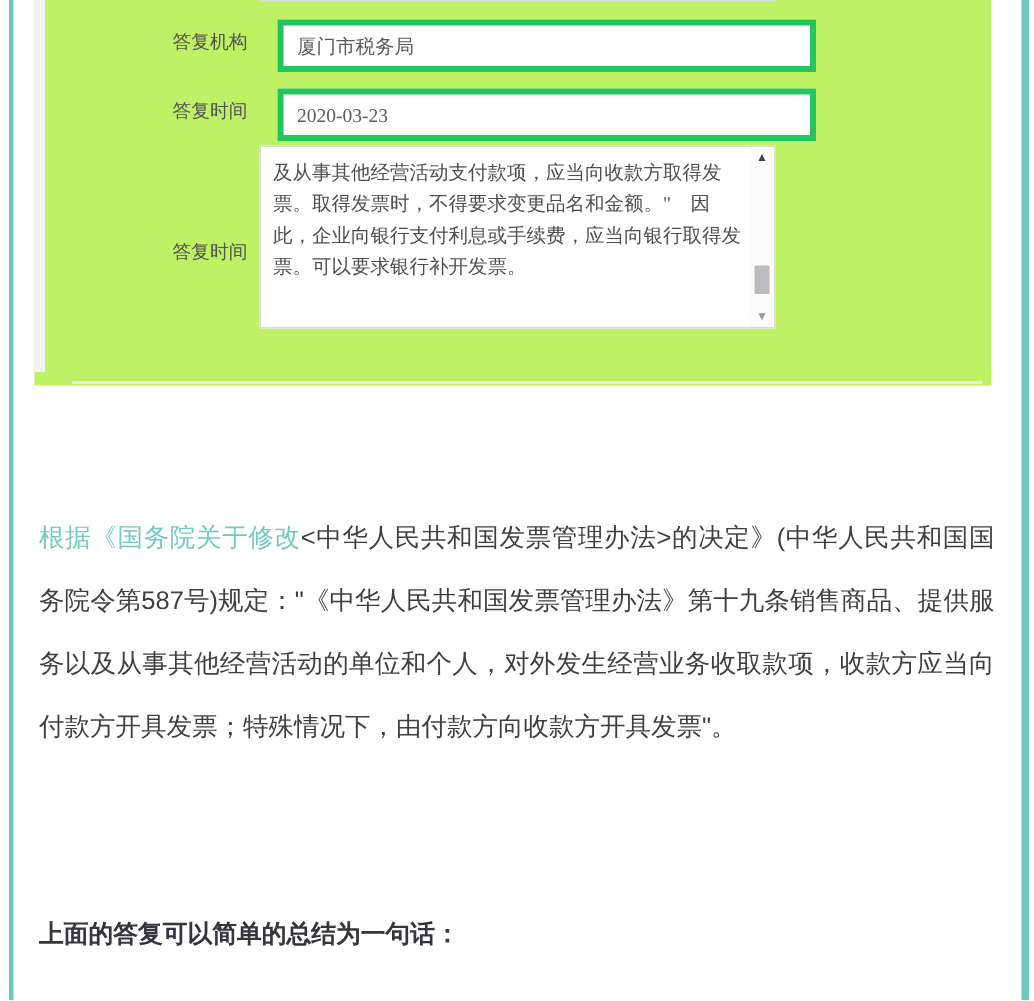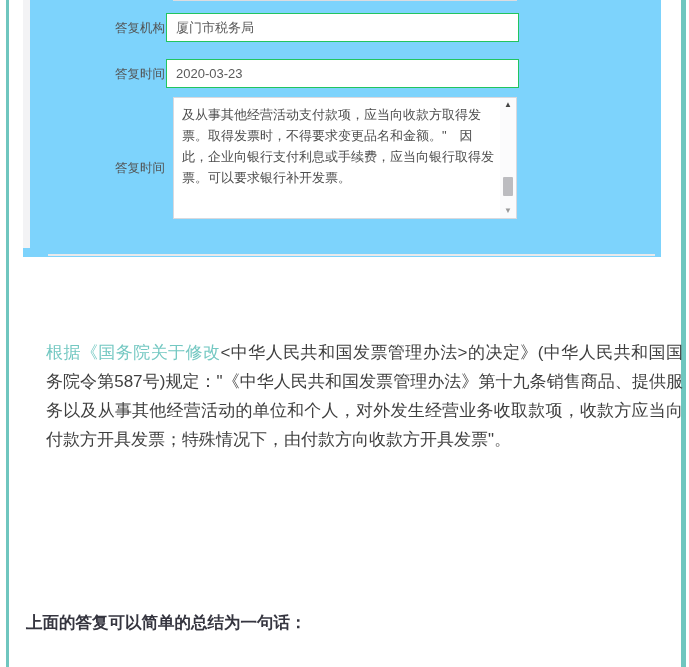--- a/index.html
+++ b/index.html
@@ -4,46 +4,46 @@
 <style>
   html,body{margin:0;padding:0;background:#fff;}
   body{font-family:"Liberation Sans","DejaVu Sans",sans-serif;}
   #root{position:relative;width:689px;height:667px;background:#fff;overflow:hidden;}
 
   .edge{position:absolute;top:0;bottom:0;background:#6fc6bf;}
   .edge-left{left:6px;width:3px;}
   .edge-right{left:681px;width:5px;}
 
   
-  .form-shot{position:absolute;left:23px;top:0;width:638px;height:257px;background:#7dd3fc;}
+  .form-shot{position:absolute;left:23px;top:0;width:638px;height:257px;background:#bef264;font-family:Liberation Serif, serif;}
   .form-strip{position:absolute;left:0;top:0;width:7px;height:248px;background:#f3f3f5;}
   .form-bottom{position:absolute;left:25px;top:254px;width:607px;height:2px;background:#e9e9eb;}
   .form-remnant{position:absolute;left:150px;top:0;width:344px;height:1px;background:#dcdce0;}
 
   .f-label{position:absolute;left:60px;width:82px;text-align:right;font-size:12.5px;color:#525252;}
-  .f-input{position:absolute;left:143px;width:342px;height:27px;background:#fff;border:1px solid #22c55e;
+  .f-input{position:absolute;left:162px;width:342px;height:27px;background:#fff;border:4px solid #22c55e;
            font-size:13px;color:#5a5a5a;line-height:27px;padding:0 0 0 9px;box-sizing:content-box;}
   .f-input.row1{top:13px;}
   .f-input.row2{top:59px;}
   .lab1{top:20px;} .lab2{top:66px;} .lab3{top:160px;}
 
   .f-textarea{position:absolute;left:150px;top:97px;width:342px;height:120px;background:#fff;border:1px solid #d9d9de;}
   .ta-text{position:absolute;left:0;top:0;right:17px;bottom:0;padding:6px 2px 0 8px;
            font-size:13px;line-height:21px;color:#4e4e4e;overflow:hidden;
            word-break:break-all;}
   .ta-scrollbar{position:absolute;right:0;top:0;width:16px;height:120px;background:#fbfbfc;}
   .sb-btn{position:absolute;left:0;width:16px;height:14px;text-align:center;font-size:8px;line-height:14px;}
   .sb-up{top:0;color:#444;}
   .sb-down{bottom:0;color:#9a9a9a;}
   .sb-thumb{position:absolute;left:3px;top:79px;width:10px;height:19px;background:#bcbcc0;border-radius:1px;}
 
   
   .a-heading{position:absolute;left:26px;top:288px;font-size:16.5px;font-weight:bold;color:#5ec8c0;letter-spacing:1px;}
-  .a-para{position:absolute;left:26px;width:637px;font-size:17px;line-height:29px;color:#3f3f3f;
-          word-break:break-all;text-align:justify;margin-left:20px;}
+  .a-para{position:absolute;left:26px;width:637px;font-size:17px;line-height:42px;color:#3f3f3f;
+          word-break:break-all;text-align:justify;}
   .a-para .lnk{color:#74c8c2;cursor:pointer;}
   .p1{top:338px;} .p2{top:474px;}
   .a-footer{position:absolute;left:26px;top:612px;font-size:16.5px;font-weight:bold;color:#35353f;}
 </style>
 </head>
 <body>
 
 <div id="root">
 
   <div class="edge edge-left"></div>

